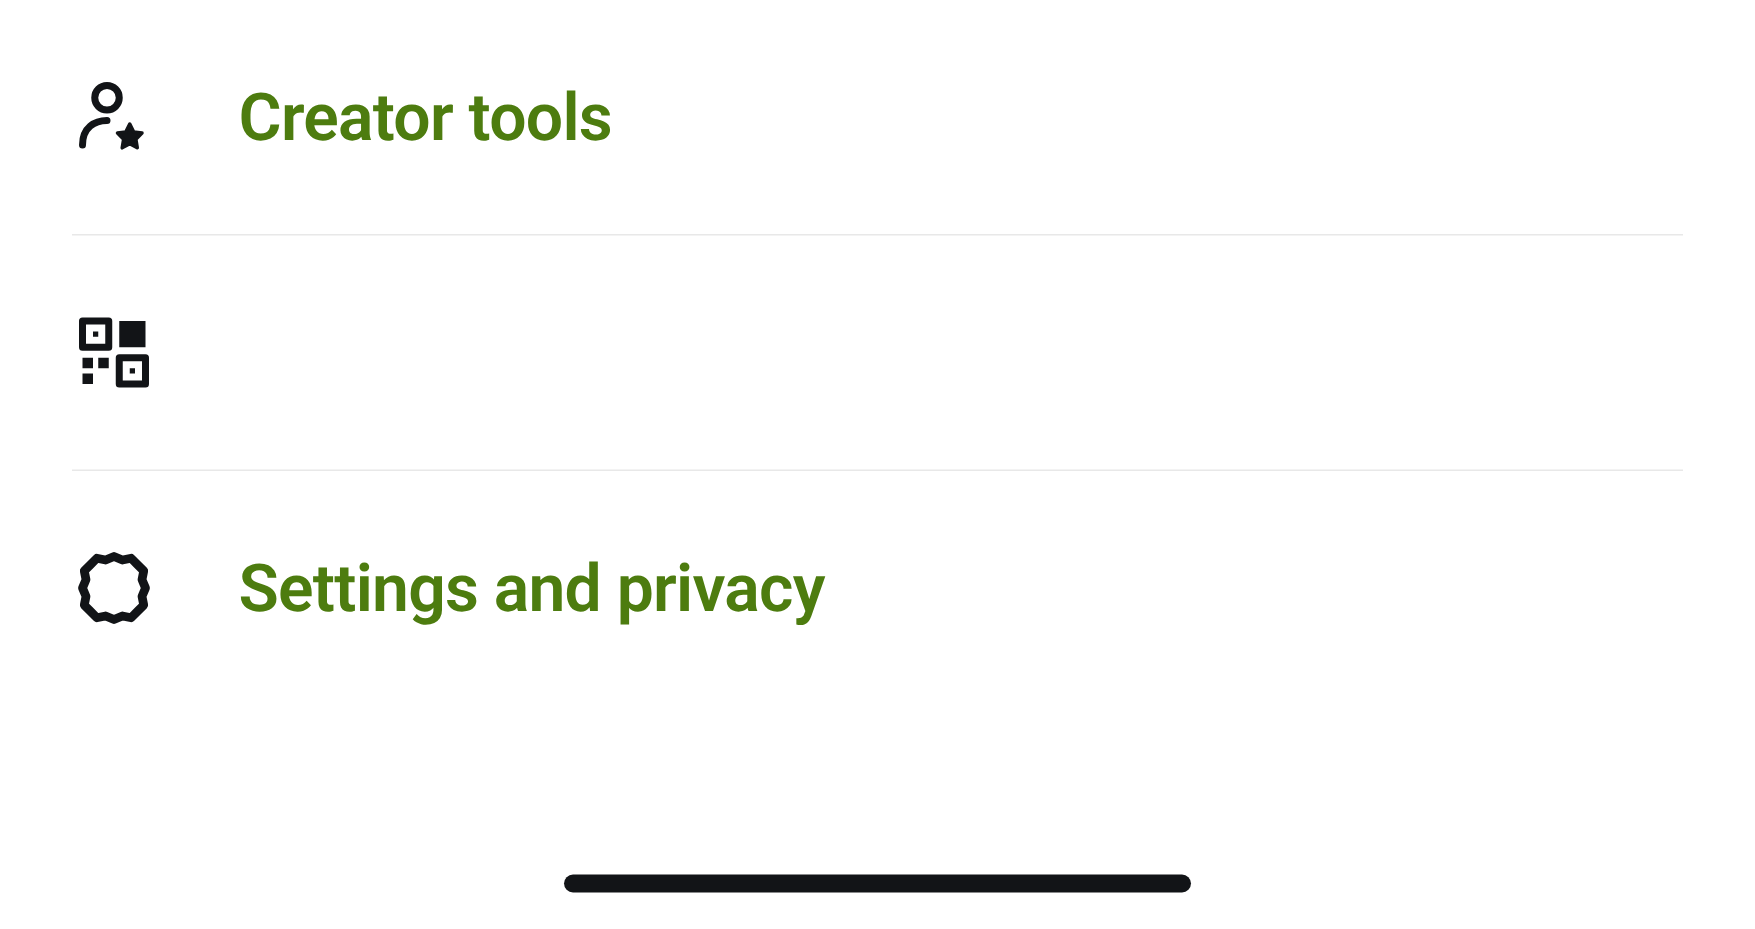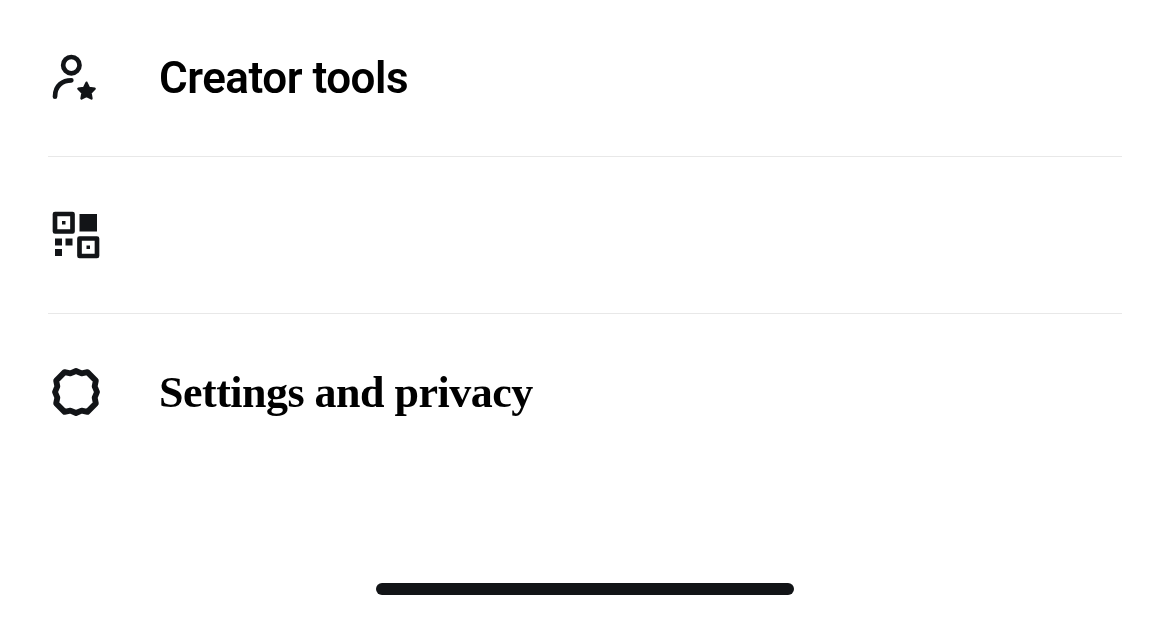--- a/index.html
+++ b/index.html
@@ -20,40 +20,39 @@
     }
     .menu-item {
       display: flex;
       align-items: center;
       padding: 50px 0;
       border-bottom: 1px solid #e8e8e8;
       cursor: pointer;
     }
     .menu-item:last-of-type {
       border-bottom: none;
-      font-family: Liberation Serif, serif;
     }
     .menu-icon {
       width: 56px;
       height: 56px;
       flex-shrink: 0;
       display: flex;
       align-items: center;
       justify-content: center;
       color: #121417;
     }
     .menu-icon svg {
       width: 56px;
       height: 56px;
     }
     .menu-label {
       margin-left: 55px;
       font-size: 44px;
       font-weight: 600;
-      color: #000000;
+      color: #4d7c0f;
       letter-spacing: -0.5px;
     }
     .home-indicator {
       position: absolute;
       bottom: 24px;
       left: 50%;
       transform: translateX(-50%);
       width: 418px;
       height: 12px;
       background: #121417;

